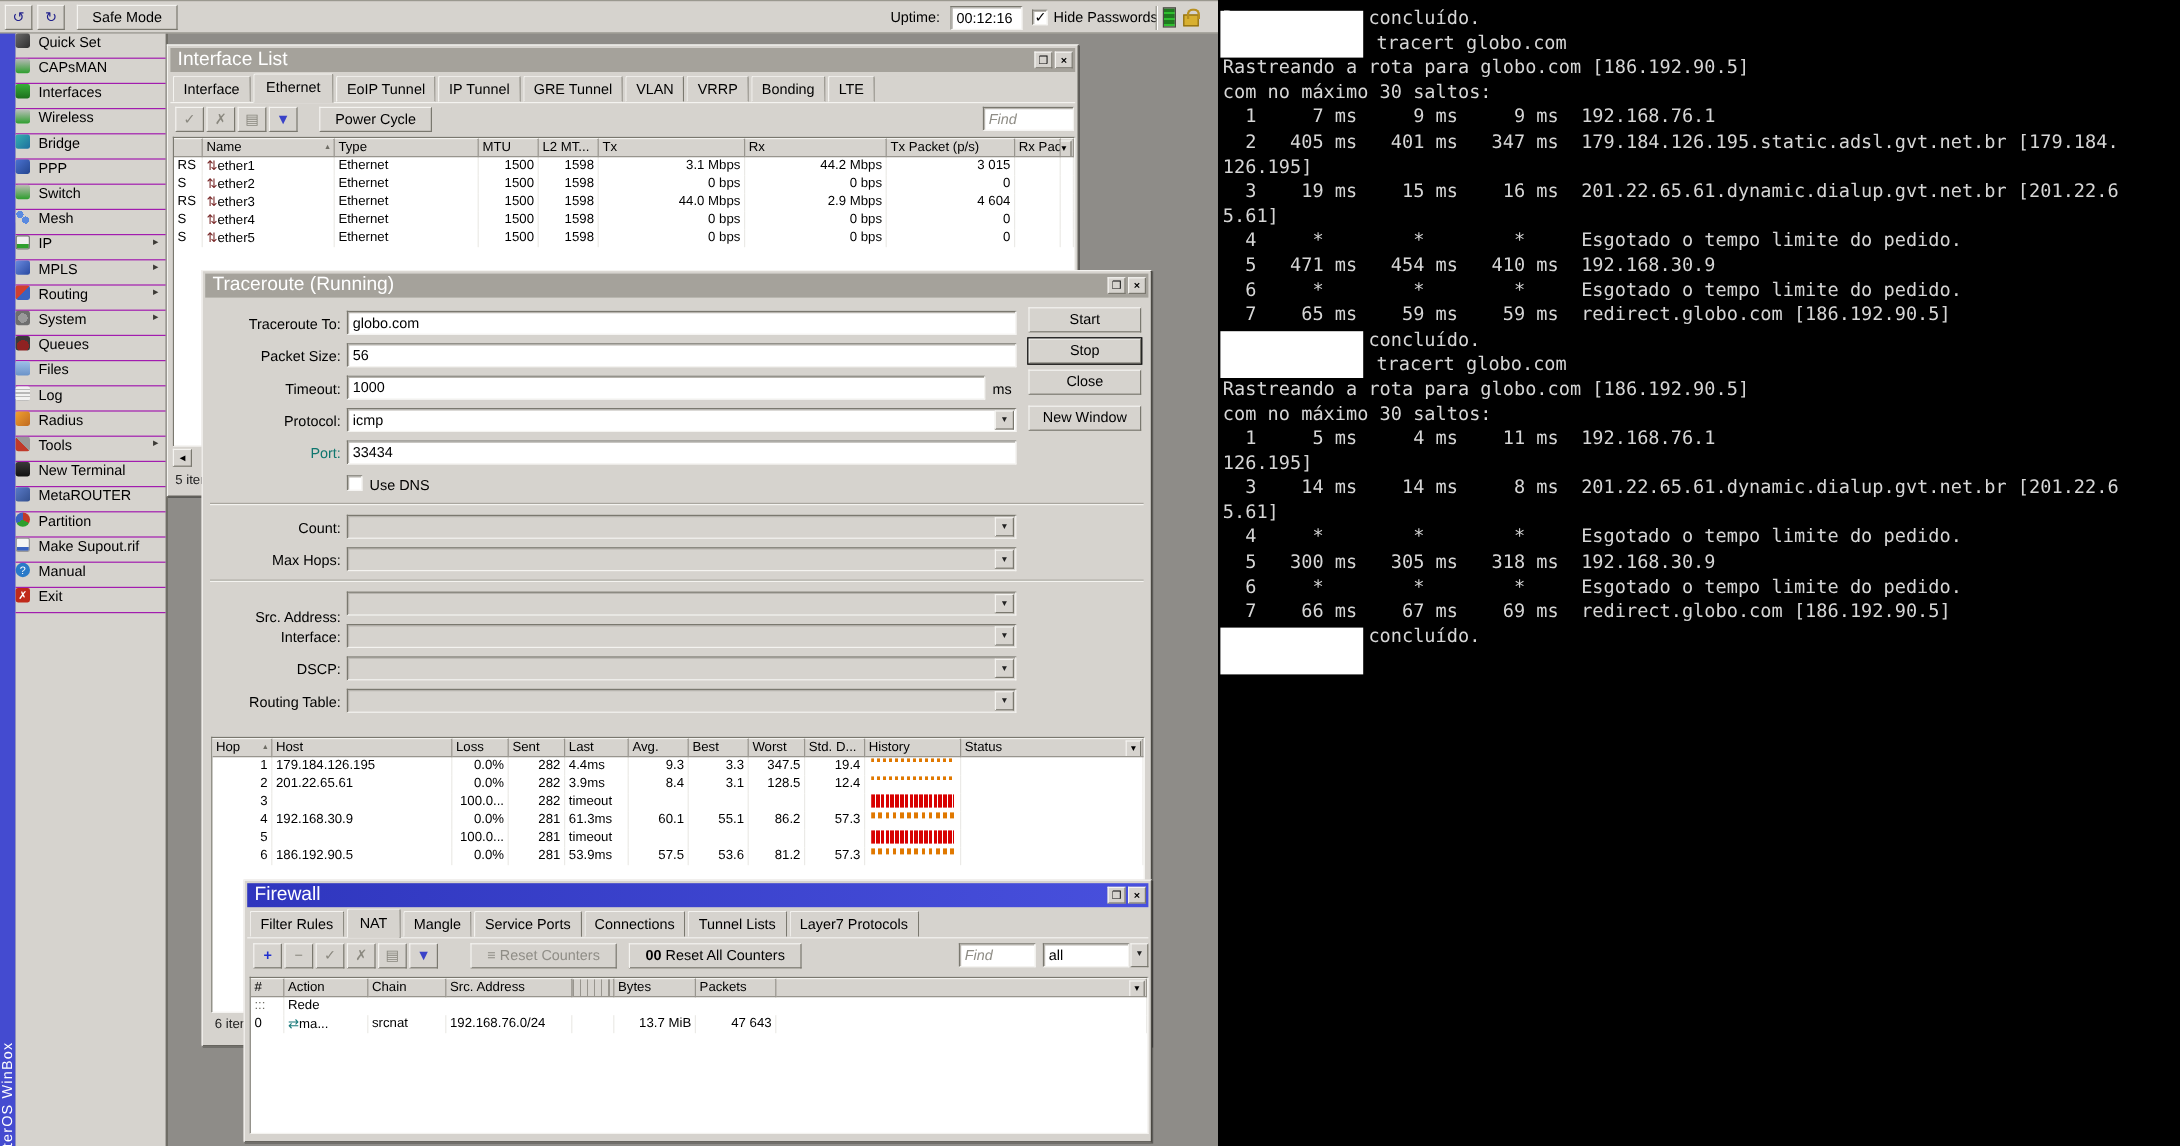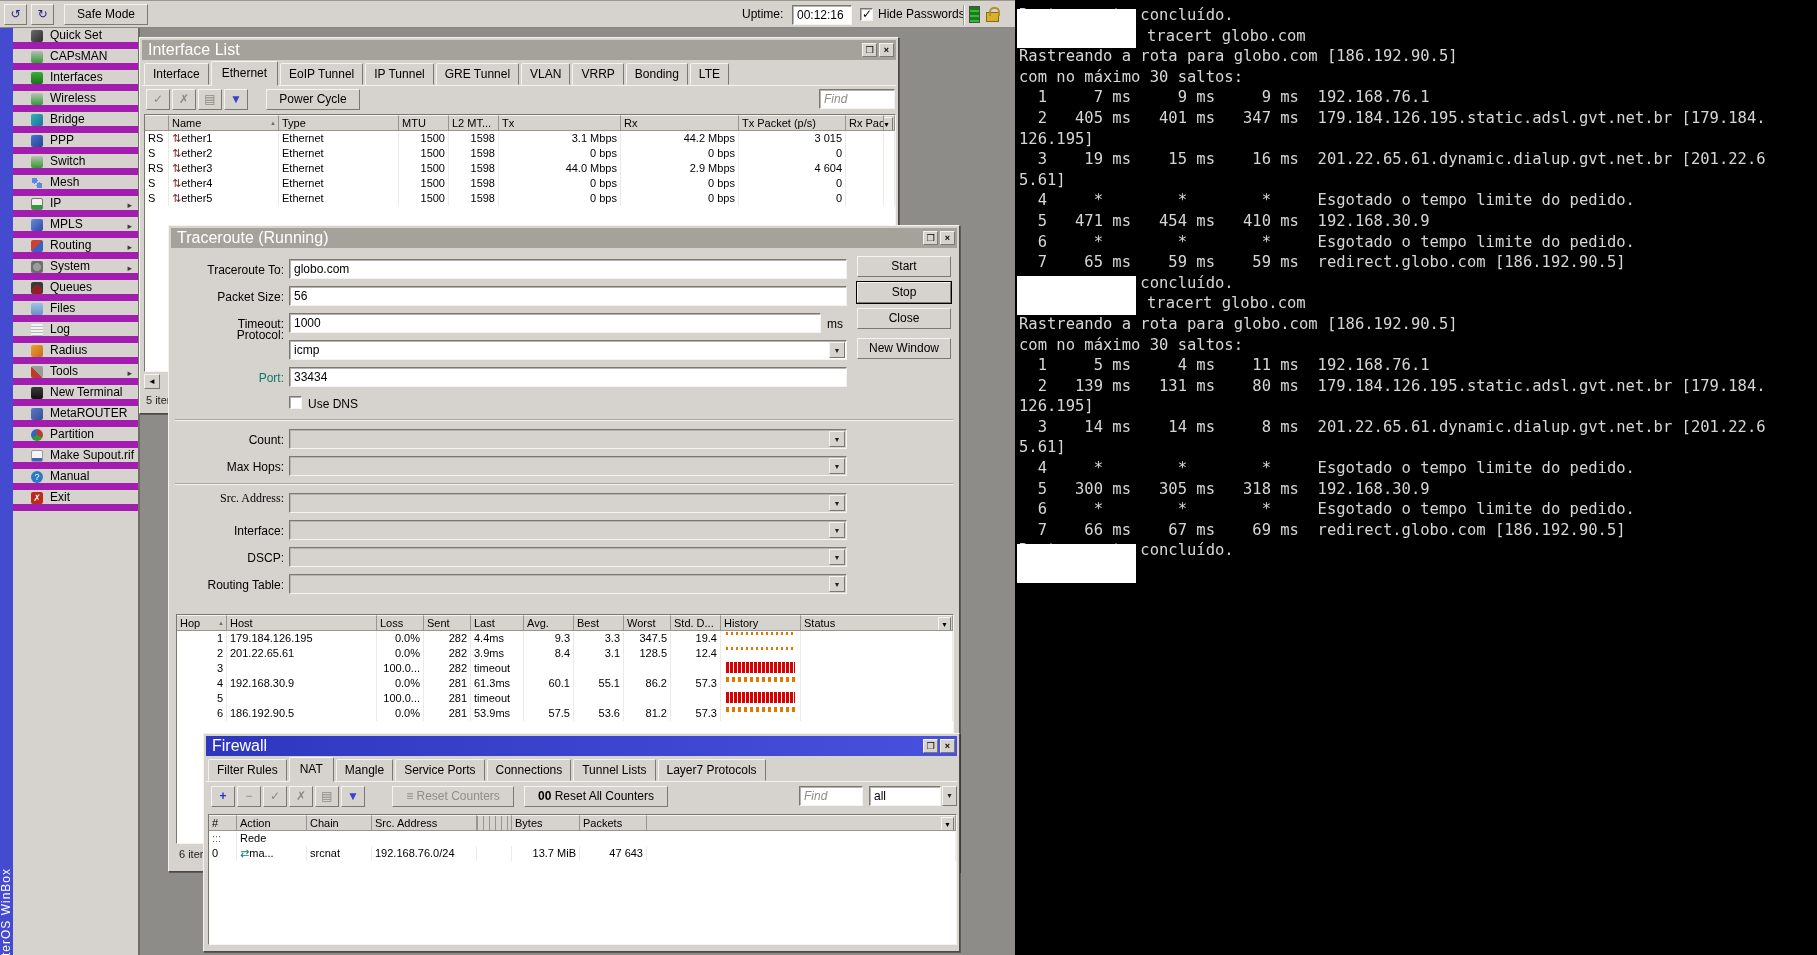--- a/index.html
+++ b/index.html
@@ -14,22 +14,22 @@
   #main-toolbar{left:0;top:0;width:1015px;height:28px;background:var(--face);
      border-top:1px solid #9a988f;border-bottom:1px solid #8a8880;}
   .tool-btn{position:absolute;top:3px;height:21px;background:var(--face);
      border:1px solid;border-color:var(--hi) var(--sh) var(--sh) var(--hi);
      text-align:center;line-height:19px;}
   #blue-strip{left:0;top:28px;width:13px;height:927px;background:var(--strip);overflow:hidden;}
   #brand-vert{position:absolute;bottom:-26px;left:-1px;color:#fff;font-size:12px;
      writing-mode:vertical-rl;transform:rotate(180deg);white-space:nowrap;letter-spacing:1px;}
   #sidebar{left:13px;top:28px;width:127px;height:927px;background:var(--face);
      border-right:2px solid #6f6d66;}
-  .side-item{height:21px;display:flex;align-items:flex-end;border-bottom:7px solid #a21caf;
-     padding-left:18px;cursor:default;}
+  .side-item{height:21px;display:flex;align-items:flex-start;border-bottom:1px solid #a21caf;
+     padding-left:0;cursor:default;}
   .side-item .lbl{margin-left:7px;font-size:12px;}
   .side-item .arr{margin-left:auto;margin-right:6px;color:#3c3a36;font-size:9px;}
   .sicon{width:12px;height:12px;border-radius:2px;flex:none;}
   
   .win{position:absolute;background:var(--face);padding:2px;
      border:1px solid;border-color:var(--hi) var(--dk) var(--dk) var(--hi);
      box-shadow:1px 1px 0 rgba(0,0,0,.35);}
   .tbar{height:20px;display:flex;align-items:center;padding:0 2px 0 6px;color:#fff;}
   .tbar.inactive{background:var(--tb-in);}
   .tbar.active{background:linear-gradient(90deg,#2f36be,#4850dd);}
@@ -342,21 +342,21 @@
   <span class="field-lab" style="left:0;top:37px;width:115px;">Traceroute To:</span>
   <div class="sunken abs" style="left:120px;top:33px;width:558px;height:20px;"><input value="globo.com" style=""></div>
 
   <span class="field-lab" style="left:0;top:64px;width:115px;">Packet Size:</span>
   <div class="sunken abs" style="left:120px;top:60px;width:558px;height:20px;"><input value="56" style=""></div>
 
   <span class="field-lab" style="left:0;top:91px;width:115px;">Timeout:</span>
   <div class="sunken abs" style="left:120px;top:87px;width:532px;height:20px;"><input value="1000" style=""></div>
   <span class="field-lab" style="left:658px;top:91px;width:20px;text-align:left;">ms</span>
 
-  <span class="field-lab" style="left:0;top:102px;width:115px;">Protocol:</span>
+  <span class="field-lab" style="left:0;top:118px;width:115px;">Protocol:</span>
   <div class="sunken abs" style="left:120px;top:114px;width:558px;height:20px;">
     <input value="icmp" style="">
     <span class="combo-arr">▼</span>
   </div>
 
   <span class="field-lab" style="left:0;top:145px;width:115px;color:#0f766e;">Port:</span>
   <div class="sunken abs" style="left:120px;top:141px;width:558px;height:20px;"><input value="33434" style=""></div>
 
   <span class="cb" style="position:absolute;left:120px;top:170px;"></span>
   <span class="field-lab" style="left:139px;top:171px;text-align:left;width:80px;">Use DNS</span>
@@ -367,21 +367,21 @@
   <div class="sunken abs" style="left:120px;top:203px;width:558px;height:20px;background:var(--face);">
       <span class="combo-arr">▼</span>
     </div>
   <span class="field-lab" style="left:0;top:234px;width:115px;">Max Hops:</span>
   <div class="sunken abs" style="left:120px;top:230px;width:558px;height:20px;background:var(--face);">
       <span class="combo-arr">▼</span>
     </div>
 
   <div class="hline" style="left:6px;top:257px;width:778px;"></div>
 
-  <span class="field-lab" style="left:0;top:265px;width:115px;font-family:Liberation Serif, serif;">Src. Address:</span>
+  <span class="field-lab" style="left:0;top:281px;width:115px;">Src. Address:</span>
   <div class="sunken abs" style="left:120px;top:267px;width:558px;height:20px;background:var(--face);">
       <span class="combo-arr">▼</span>
     </div>
   <span class="field-lab" style="left:0;top:298px;width:115px;">Interface:</span>
   <div class="sunken abs" style="left:120px;top:294px;width:558px;height:20px;background:var(--face);">
       <span class="combo-arr">▼</span>
     </div>
   <span class="field-lab" style="left:0;top:325px;width:115px;">DSCP:</span>
   <div class="sunken abs" style="left:120px;top:321px;width:558px;height:20px;background:var(--face);">
       <span class="combo-arr">▼</span>
@@ -586,21 +586,20 @@
   <div class="tline">  7    65 ms    59 ms    59 ms  redirect.globo.com [186.192.90.5]</div>
   <div class="tline"></div>
   <div class="tline">Rastreamento concluído.</div>
   <div class="tline"></div>
   <div class="tline prompt"><span class="redact"></span><span>tracert globo.com</span></div>
   <div class="tline"></div>
   <div class="tline">Rastreando a rota para globo.com [186.192.90.5]</div>
   <div class="tline">com no máximo 30 saltos:</div>
   <div class="tline"></div>
   <div class="tline">  1     5 ms     4 ms    11 ms  192.168.76.1</div>
-  <div class="tline">  2   139 ms   131 ms    80 ms  179.184.126.195.static.adsl.gvt.net.br [179.184.</div>
   <div class="tline">126.195]</div>
   <div class="tline">  3    14 ms    14 ms     8 ms  201.22.65.61.dynamic.dialup.gvt.net.br [201.22.6</div>
   <div class="tline">5.61]</div>
   <div class="tline">  4     *        *        *     Esgotado o tempo limite do pedido.</div>
   <div class="tline">  5   300 ms   305 ms   318 ms  192.168.30.9</div>
   <div class="tline">  6     *        *        *     Esgotado o tempo limite do pedido.</div>
   <div class="tline">  7    66 ms    67 ms    69 ms  redirect.globo.com [186.192.90.5]</div>
   <div class="tline"></div>
   <div class="tline">Rastreamento concluído.</div>
   <div class="tline"></div>

